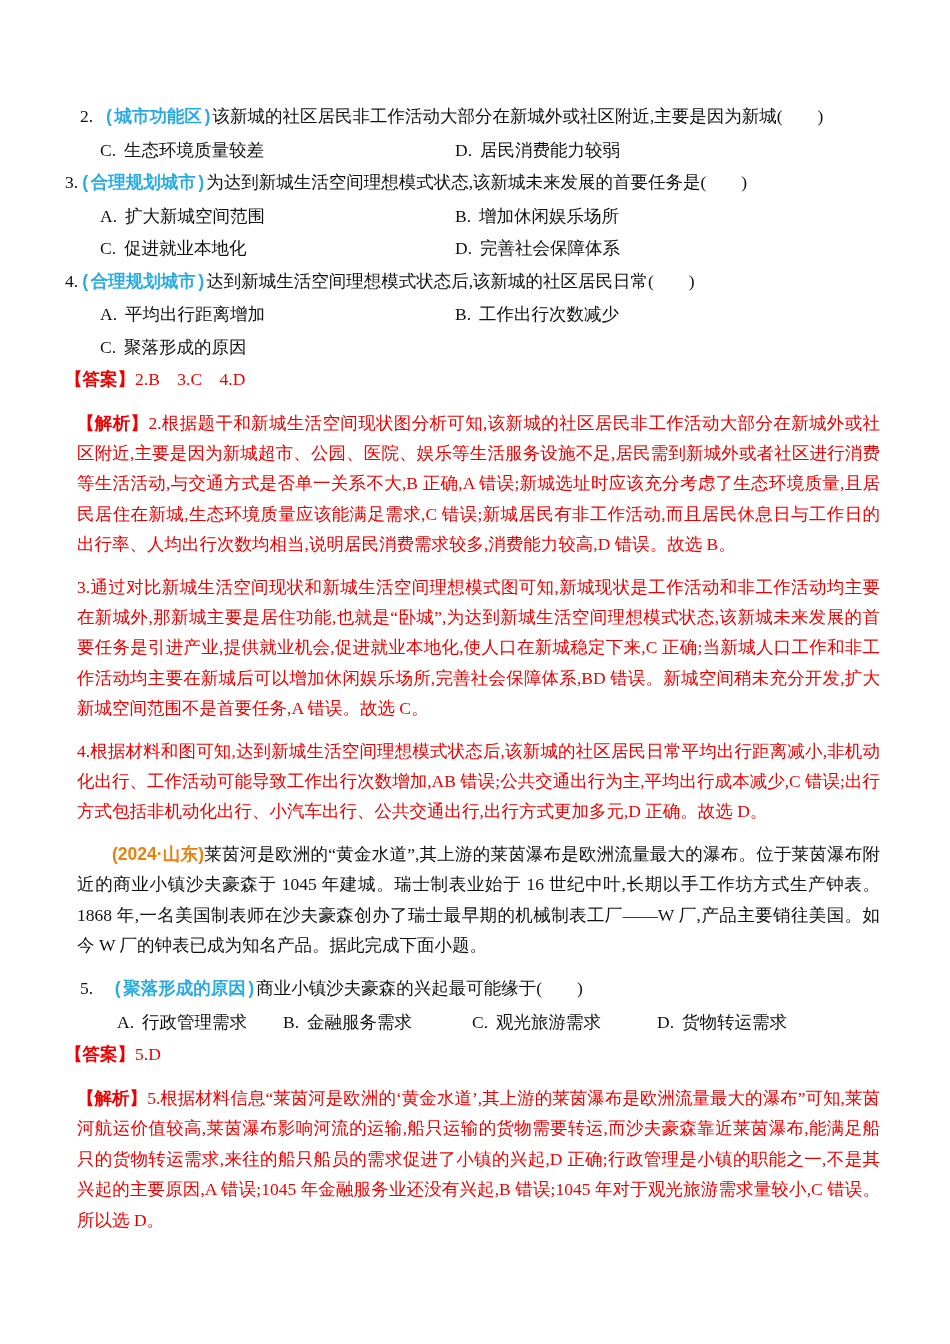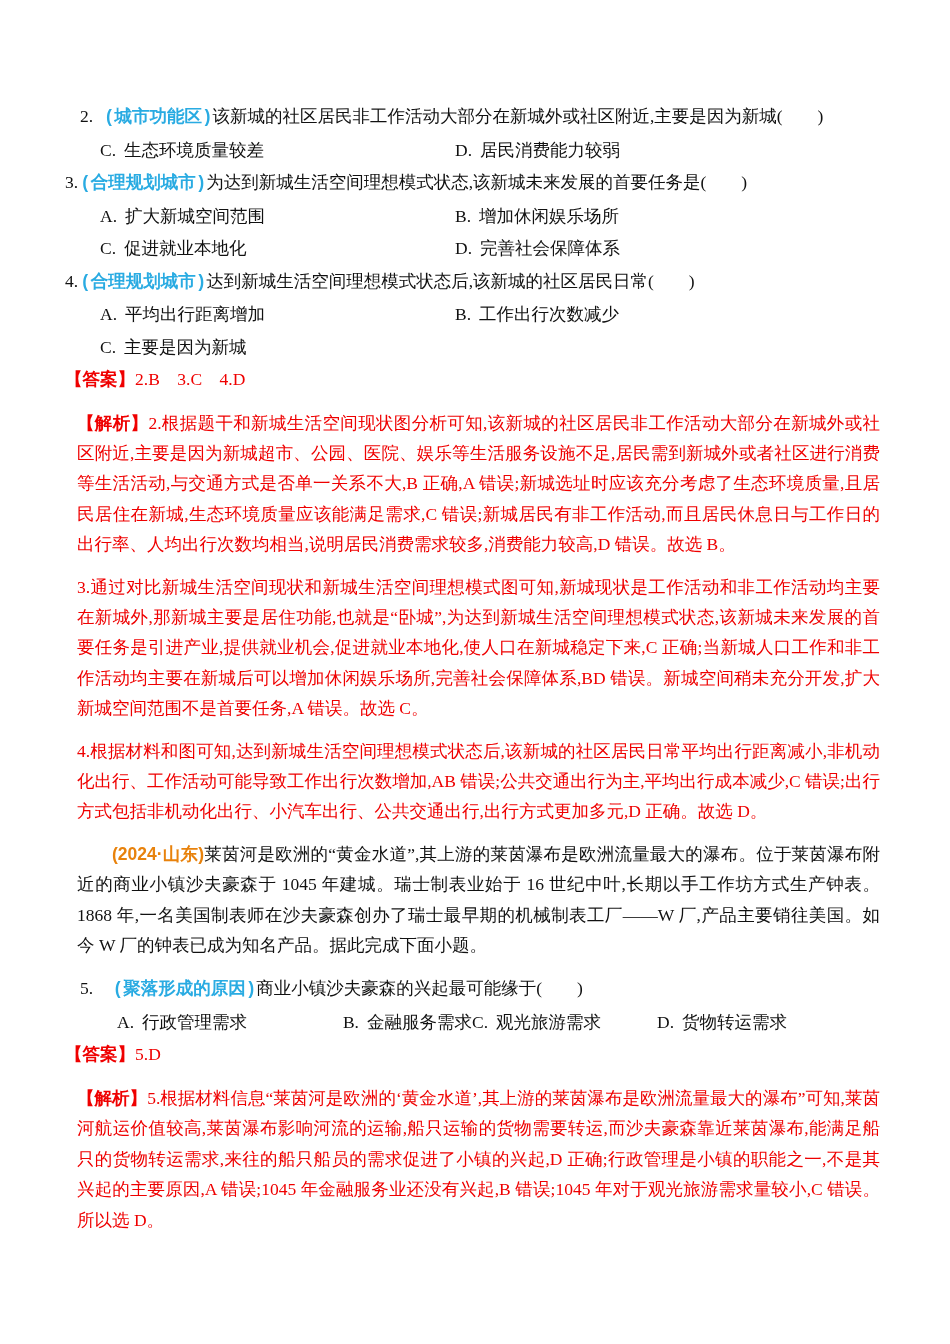--- a/index.html
+++ b/index.html
@@ -33,21 +33,21 @@
     font-family:Liberation Mono, monospace;
   }
   .opt-row{
     display:flex;
     padding-left:35px;
     line-height:32.5px;
   }
   .opt{white-space:nowrap;}
   .opt-c1{width:355px;}
   .opt4-a{width:166px;margin-left:17px;}
-  .opt4-b{width:189px;text-align:right;}
+  .opt4-b{width:189px;}
   .opt4-c{width:185px;}
   .opt-label{margin-right:8px;}
   .ans-line{
     line-height:32.5px;
     color:var(--red);
   }
   .para{
     line-height:30.4px;
     text-align:justify;
     margin:12px;
@@ -98,21 +98,21 @@
 
   <div>
     <div class="q-line">
       <span class="q-num">4.</span><span class="tag">(合理规划城市)</span><span>达到新城生活空间理想模式状态后,该新城的社区居民日常(　　)</span>
     </div>
     <div class="opt-row">
       <div class="opt opt-c1"><span class="opt-label">A.</span><span>平均出行距离增加</span></div>
       <div class="opt"><span class="opt-label">B.</span><span>工作出行次数减少</span></div>
     </div>
     <div class="opt-row">
-      <div class="opt opt-c1"><span class="opt-label">C.</span><span>主要是因为新城</span></div>
+      <div class="opt opt-c1"><span class="opt-label">C.</span><span>聚落形成的原因</span></div>
     </div>
   </div>
 
   <div class="ans-line">
     <span class="label-bold">【答案】</span><span>2.B　3.C　4.D</span>
   </div>
 
   <p class="para red">
     <span class="label-bold">【解析】</span><span>2.根据题干和新城生活空间现状图分析可知,该新城的社区居民非工作活动大部分在新城外或社区附近,主要是因为新城超市、公园、医院、娱乐等生活服务设施不足,居民需到新城外或者社区进行消费等生活活动,与交通方式是否单一关系不大,B 正确,A 错误;新城选址时应该充分考虑了生态环境质量,且居民居住在新城,生态环境质量应该能满足需求,C 错误;新城居民有非工作活动,而且居民休息日与工作日的出行率、人均出行次数均相当,说明居民消费需求较多,消费能力较高,D 错误。故选 B。</span>
   </p>

